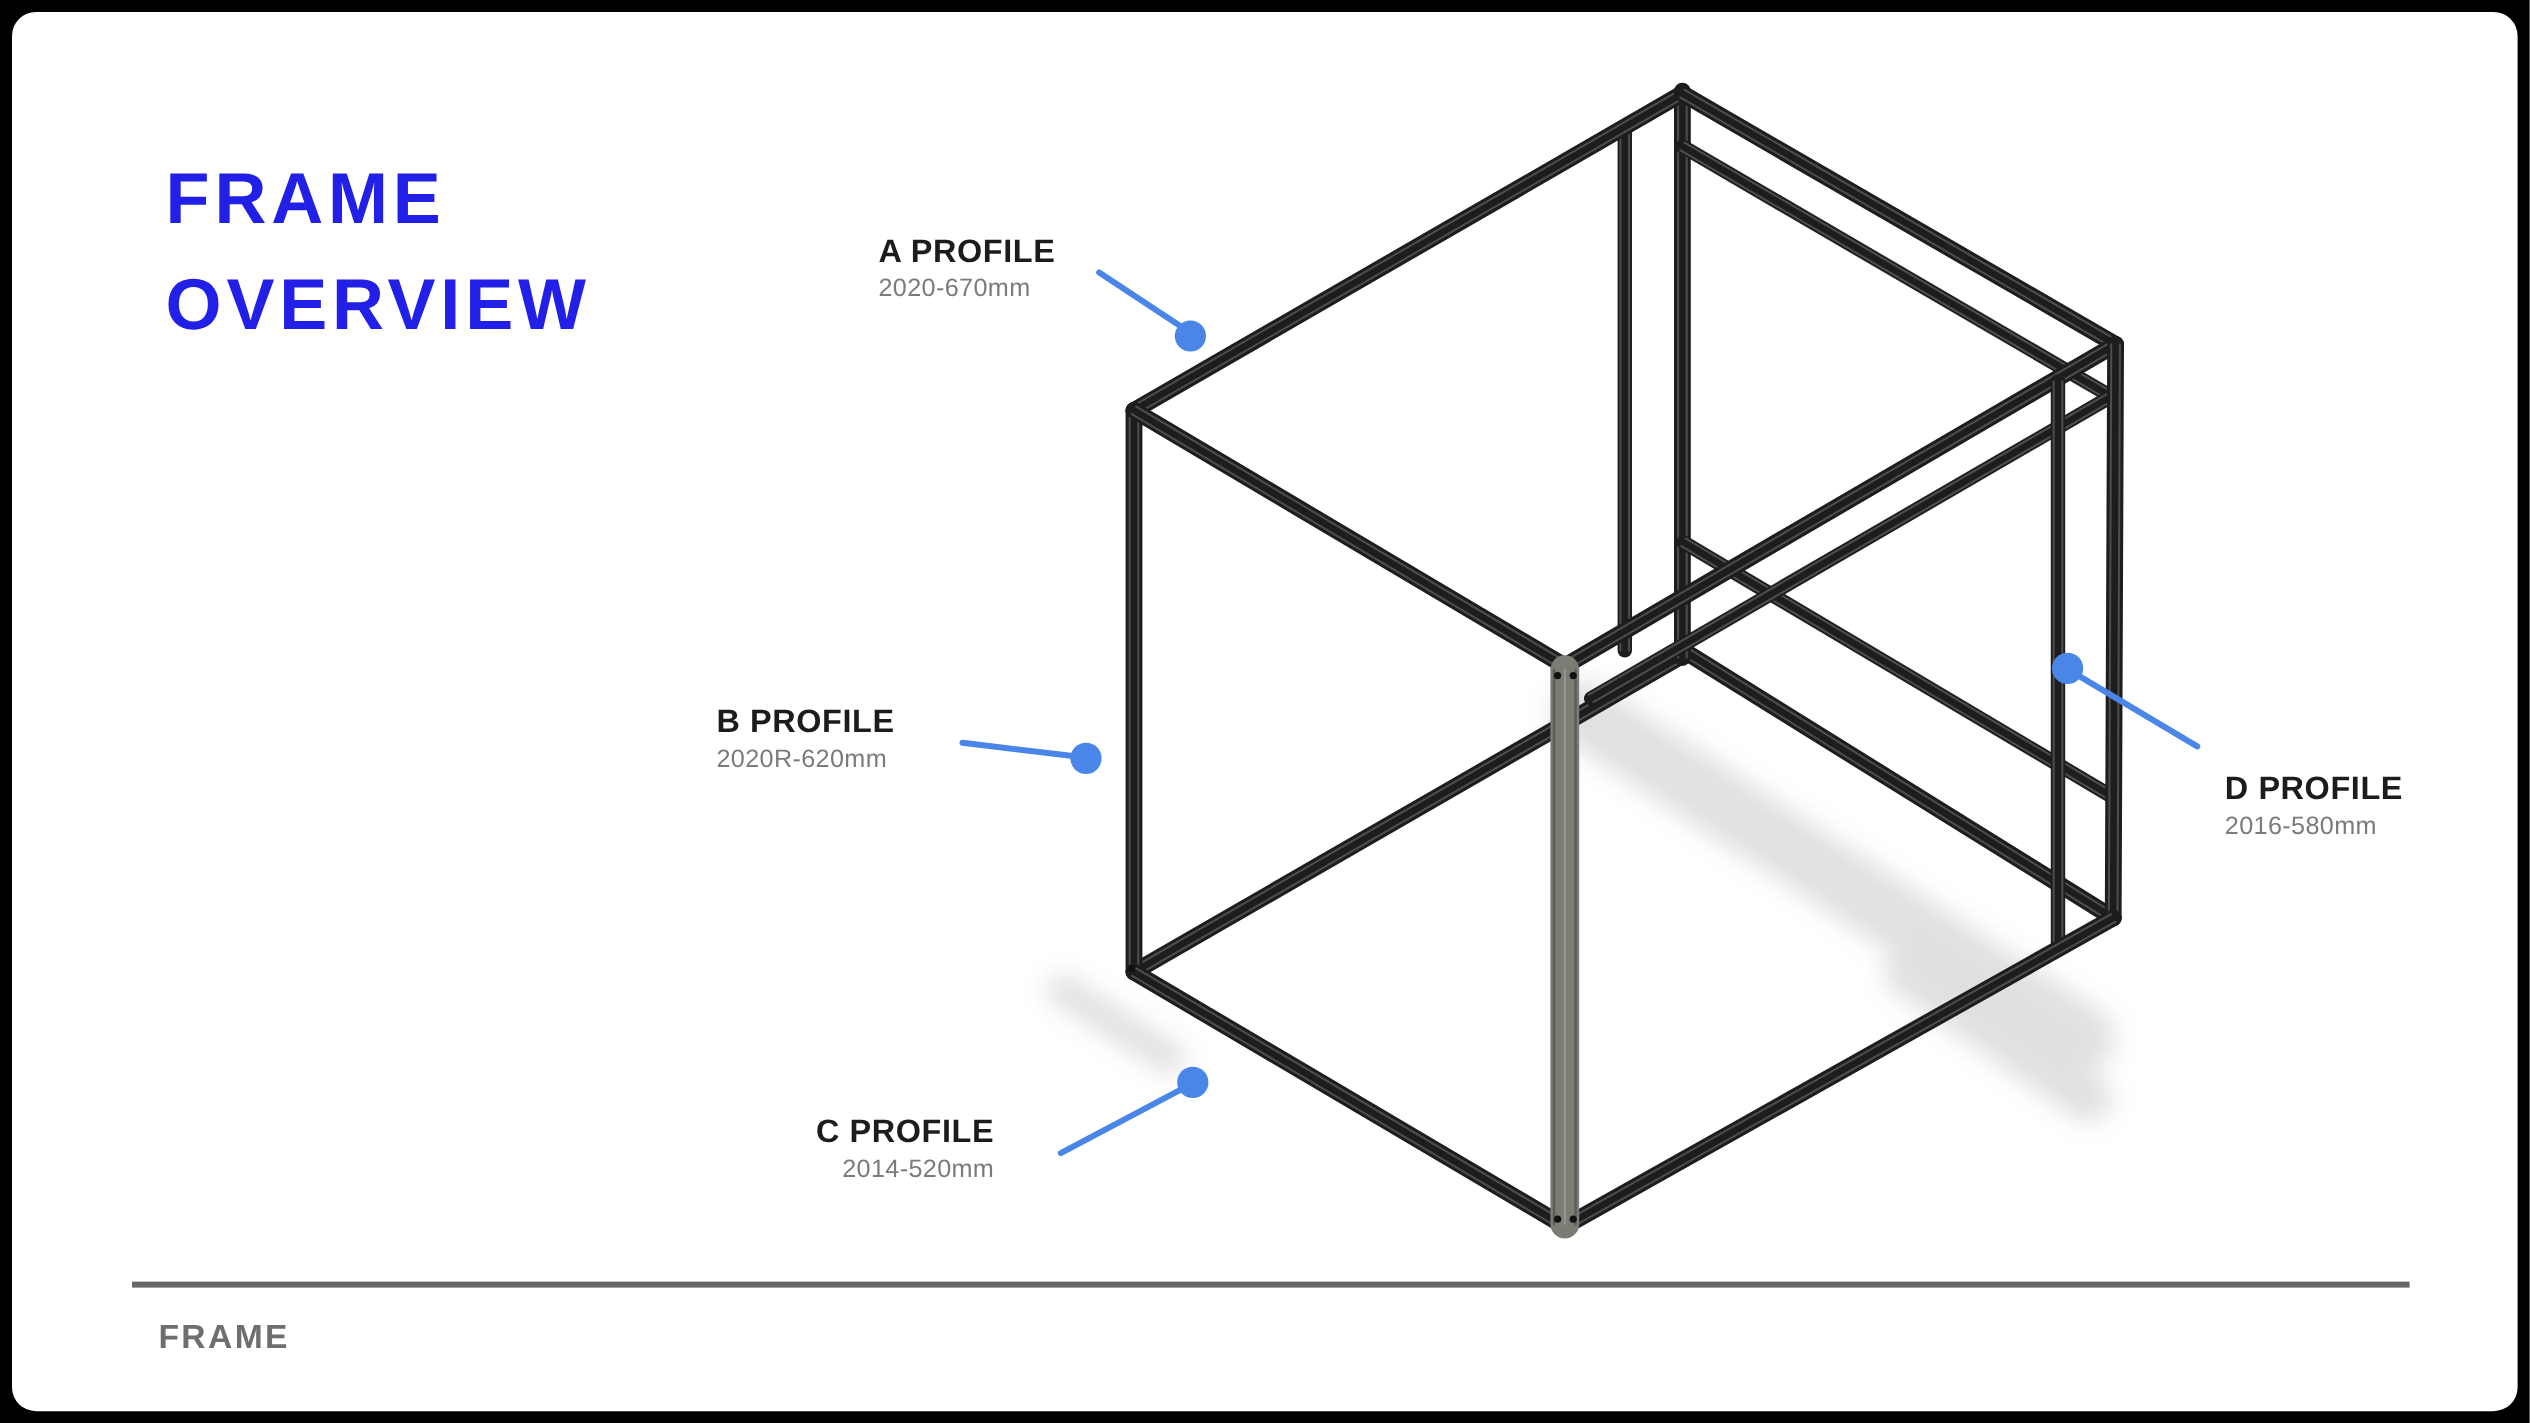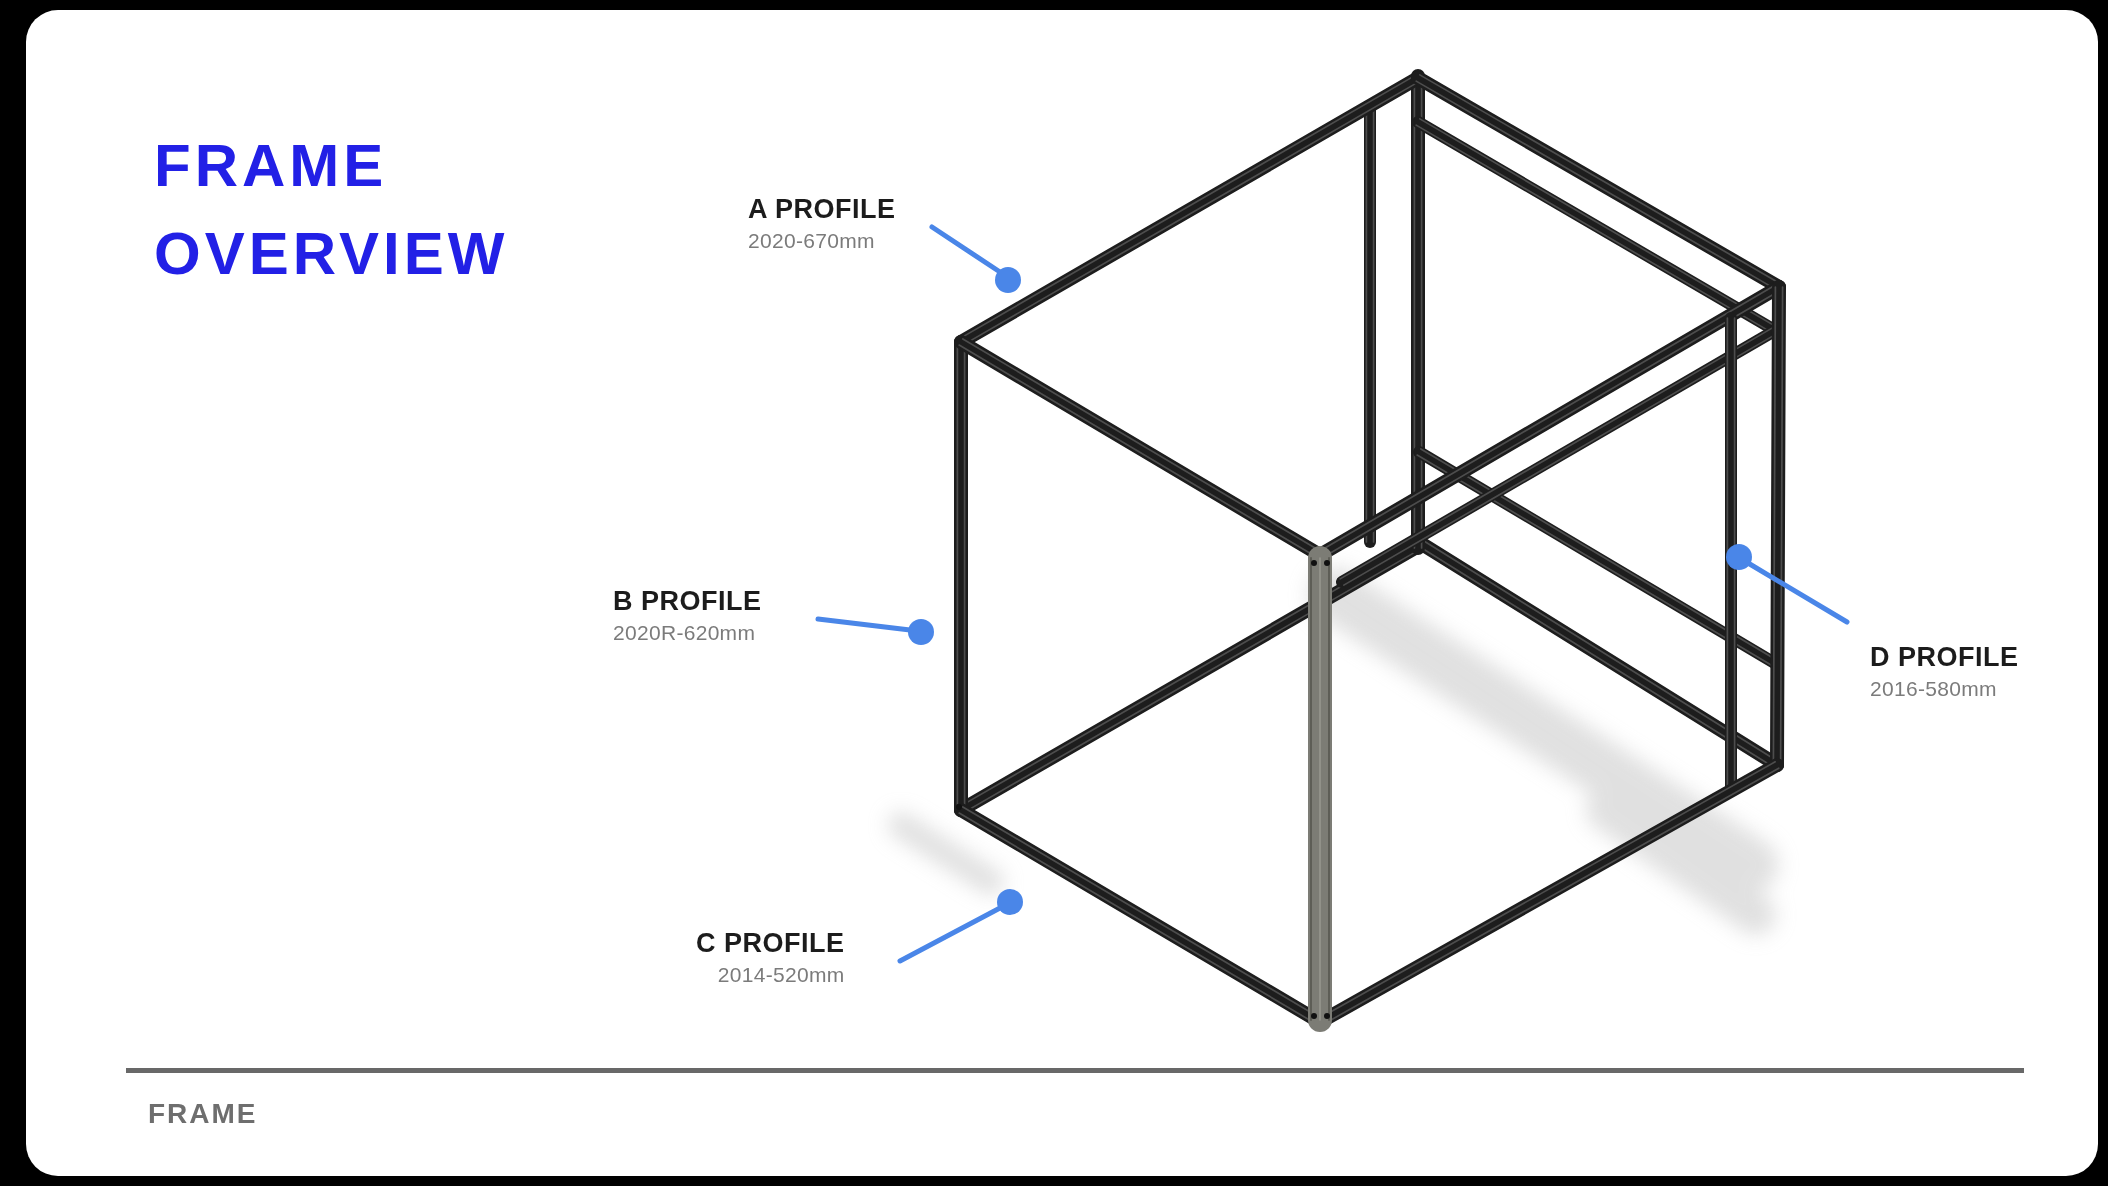--- a/index.html
+++ b/index.html
@@ -16,23 +16,22 @@
   html,body{margin:0;padding:0;}
   body{
     width:2108px;height:1186px;
     background:var(--background);
     font-family:"Liberation Sans", sans-serif;
     position:relative;overflow:hidden;
   }
   .card{
     position:absolute;left:10px;top:10px;right:10px;bottom:10px;
     background:var(--card-white);
-    border-radius:32px;
+    border-radius:20px;
     overflow:hidden;
-    margin-left:16px;
   }
   .page-title{
     position:absolute;left:128px;top:112px;
     color:var(--title-blue);
     font-size:60px;font-weight:bold;
     line-height:88px;letter-spacing:4px;
     white-space:nowrap;
   }
   #frame-svg{position:absolute;left:0;top:0;}
   .callout{position:absolute;white-space:nowrap;}

